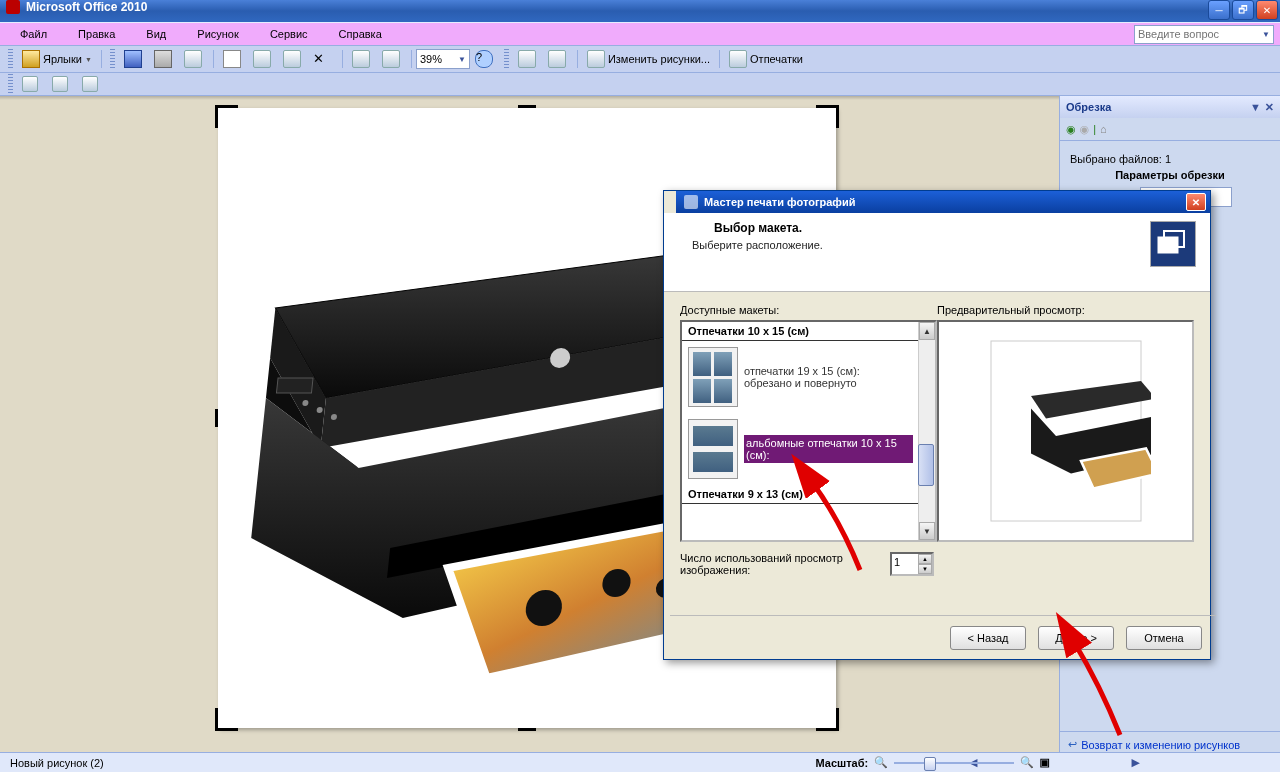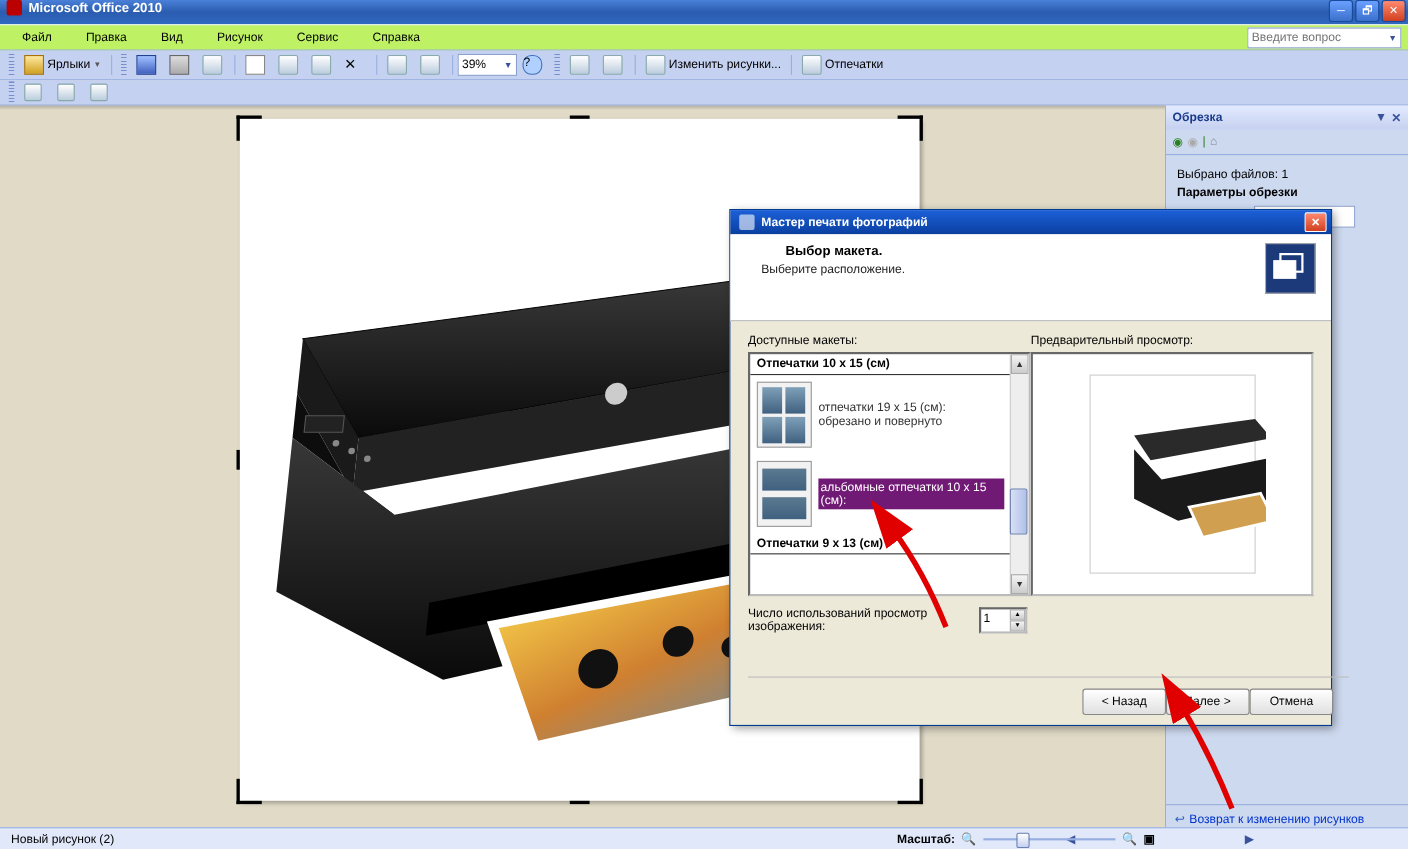--- a/index.html
+++ b/index.html
@@ -4,21 +4,21 @@
 <style>
 html,body{margin:0;padding:0;width:1280px;height:772px;overflow:hidden;font-family:Tahoma,Arial,sans-serif;font-size:11px;background:#ece9d8;}
 
 .titlebar{height:22px;background:linear-gradient(to bottom,#4a80d8 0%,#2a5db0 50%,#3068c0 100%);color:#fff;display:flex;align-items:flex-start;justify-content:space-between;padding:0 2px;}
 .titlebar .left{display:flex;align-items:center;gap:6px;padding-left:4px;font-weight:bold;font-size:12px;}
 .titlebar .left .app-icon{width:14px;height:14px;background:#b00;border-radius:2px;}
 .winbtns{display:flex;gap:2px;}
 .winbtn{width:20px;height:18px;border:1px solid #1a4a9a;background:linear-gradient(to bottom,#6aa0ff,#3b70cc);border-radius:3px;display:flex;align-items:center;justify-content:center;color:#fff;font-size:10px;cursor:pointer;}
 .winbtn.close{background:linear-gradient(to bottom,#ff8a70,#d04020);}
 
-.menubar{height:22px;background:#bef264;border-top:1px solid #e5edff;border-bottom:1px solid #97aee0;display:flex;align-items:center;justify-content:space-between;padding:0 6px;}
+.menubar{height:22px;background:#f0abfc;border-top:1px solid #e5edff;border-bottom:1px solid #97aee0;display:flex;align-items:center;justify-content:space-between;padding:0 6px;}
 .menubar .menus span{padding:3px 7px;cursor:pointer;color:#000;}
 .menubar .helpbox{display:flex;align-items:center;border:1px solid #8ba0cc;background:#fff;height:17px;width:138px;}
 .menubar .helpbox input{border:none;outline:none;width:118px;height:15px;font-size:11px;padding:0 3px;}
 .menubar .helpbox .dd{width:14px;height:15px;display:flex;align-items:center;justify-content:center;color:#3a529a;font-size:8px;cursor:pointer;}
 
 .toolbar{height:26px;background:#c5d1f0;border-bottom:1px solid #97aee0;display:flex;align-items:center;padding:0 4px;}
 .toolbar .grab{width:5px;height:20px;background:repeating-linear-gradient(to bottom,#7590cc 0 1px,transparent 1px 3px);margin:0 4px;}
 .toolbar .tbtn{height:20px;min-width:20px;display:inline-flex;align-items:center;gap:3px;padding:0 4px;border:1px solid transparent;border-radius:3px;cursor:pointer;color:#000;}
 .toolbar .tbtn .ico{width:16px;height:16px;display:inline-block;}
 .toolbar .sep{width:0;height:18px;border-left:1px solid #97aee0;margin:0 4px;}
@@ -44,33 +44,33 @@
 .cropmark.mr{width:3px;height:18px;background:#000;right:-3px;top:50%;transform:translateY(-50%);}
 
 .printer{position:absolute;left:10px;top:80px;width:600px;height:520px;}
 
 .sidebar{width:220px;background:#cdd9ef;border-left:1px solid #97aee0;display:flex;flex-direction:column;}
 .sidebar .head{height:22px;background:linear-gradient(to bottom,#e3eaff,#c5d1f0);display:flex;align-items:center;justify-content:space-between;padding:0 6px;font-weight:bold;color:#1a3a8a;}
 .sidebar .head .r{display:flex;gap:4px;color:#3a529a;}
 .sidebar .nav{height:22px;display:flex;align-items:center;gap:4px;padding:0 6px;border-bottom:1px solid #97aee0;color:#2a8020;}
 .sidebar .body{padding:8px 10px;color:#000;}
 .sidebar .body .lbl{margin:4px 0;}
-.sidebar .body .bold{font-weight:bold;}
+.sidebar .body .bold{font-weight:bold;text-align:center;}
 .sidebar .foot{margin-top:auto;padding:6px 8px;border-top:1px solid #97aee0;display:flex;align-items:center;gap:4px;color:#0033cc;}
 .sidebar .foot span{cursor:pointer;}
 
 .statusbar{position:absolute;left:0;bottom:0;width:1280px;height:19px;background:#e0e8fa;border-top:1px solid #97aee0;display:flex;align-items:center;font-size:11px;color:#000;}
 .statusbar .hscroll{margin-left:auto;margin-right:140px;display:flex;align-items:center;gap:2px;}
 .statusbar .zoomctl{position:absolute;right:230px;display:flex;align-items:center;gap:6px;font-weight:bold;}
 .statusbar .zoomctl .track{width:120px;height:2px;background:#97aee0;position:relative;}
 .statusbar .zoomctl .knob{position:absolute;left:30px;top:-5px;width:10px;height:12px;background:linear-gradient(#fff,#c5d1f0);border:1px solid #6a80b0;border-radius:2px;}
 
 .dialogMask{position:absolute;left:0;top:0;width:1280px;height:772px;pointer-events:none;}
 .dialog{position:absolute;left:663px;top:190px;width:546px;height:468px;background:#ece9d8;border:1px solid #003c90;box-shadow:3px 3px 8px rgba(0,0,0,0.4);pointer-events:all;}
-.dialog .dtitle{height:22px;background:linear-gradient(to bottom,#1c60d8,#0a3fa0);display:flex;align-items:center;justify-content:space-between;color:#fff;font-weight:bold;padding:0 4px;}
+.dialog .dtitle{height:22px;background:linear-gradient(to bottom,#1c60d8,#0a3fa0);display:flex;align-items:center;justify-content:space-between;color:#fff;font-weight:bold;padding:0 4px;margin-left:12px;}
 .dialog .dtitle .l{display:flex;align-items:center;gap:6px;padding-left:4px;}
 .dialog .dtitle .l .ico{width:14px;height:14px;background:#fff;opacity:.6;border-radius:2px;}
 .dialog .dclose{width:18px;height:16px;background:linear-gradient(#ff8a70,#d04020);border:1px solid #fff;border-radius:2px;display:flex;align-items:center;justify-content:center;font-size:10px;cursor:pointer;}
 .dialog .dheader{height:62px;background:#fff;border-bottom:1px solid #bbb;display:flex;justify-content:space-between;padding:8px 14px;}
 .dialog .dheader .txt{}
 .dialog .dheader .txt .h1{font-weight:bold;font-size:12px;color:#000;margin-left:36px;}
 .dialog .dheader .txt .h2{margin-left:14px;margin-top:4px;color:#222;}
 .dialog .dheader .hicon{width:44px;height:44px;background:#1c3a7a;border:1px solid #aaa;display:flex;align-items:center;justify-content:center;}
 .dialog .dbody{padding:12px 16px;}
 .dialog .dbody .cols{display:flex;}
@@ -85,21 +85,21 @@
 .dialog .item .thumb{width:48px;height:58px;border:1px solid #999;background:#f2f2f2;flex-shrink:0;position:relative;}
 .dialog .item .thumb .cell{position:absolute;background:#5a7a8a;}
 .dialog .item .txt{font-size:11px;color:#333;}
 .dialog .item.sel .txt{background:#701a75;color:#fff;padding:2px;}
 .dialog .preview{height:218px;border:2px inset #bbb;background:#fff;display:flex;align-items:center;justify-content:center;}
 .dialog .usesRow{margin-top:10px;display:flex;align-items:center;gap:10px;}
 .dialog .usesRow .spin{border:2px inset #bbb;background:#fff;width:40px;height:20px;display:flex;}
 .dialog .usesRow .spin span{flex:1;padding:2px;}
 .dialog .usesRow .spin .buttons{width:14px;display:flex;flex-direction:column;}
 .dialog .usesRow .spin .buttons div{flex:1;background:linear-gradient(#f5f5f5,#ccc);border:1px solid #aaa;font-size:6px;display:flex;align-items:center;justify-content:center;}
-.dialog .btnrow{position:absolute;left:16px;bottom:0;width:100%;height:44px;border-top:1px solid #bbb;display:flex;align-items:center;justify-content:flex-end;gap:0;padding:0 14px;box-sizing:border-box;}
+.dialog .btnrow{position:absolute;left:6px;bottom:0;width:100%;height:44px;border-top:1px solid #bbb;display:flex;align-items:center;justify-content:flex-end;gap:12px;padding:0 14px;box-sizing:border-box;}
 .dialog .btn{width:74px;height:22px;border:1px solid #888;background:linear-gradient(#fff,#e0e0e0);border-radius:3px;cursor:pointer;display:flex;align-items:center;justify-content:center;font-size:11px;}
 
 .redArrow{position:absolute;pointer-events:none;}
 .redArrow svg{overflow:visible;}
 
 .ico-gen{background:linear-gradient(#fff,#bcd);border:1px solid #8aa;border-radius:2px;}
 .ico-folder{background:linear-gradient(#ffe9a0,#d0a020);border:1px solid #aa7000;}
 .ico-save{background:linear-gradient(#a0c0ff,#4060c0);border:1px solid #204090;}
 .ico-print{background:linear-gradient(#ddd,#aaa);border:1px solid #666;}
 .ico-cut{background:#fff;border:1px solid #888;}

